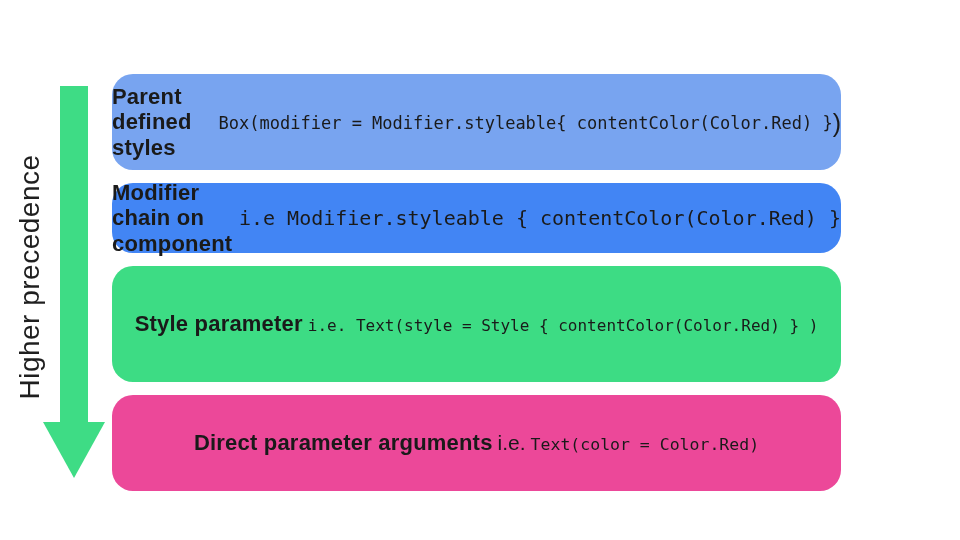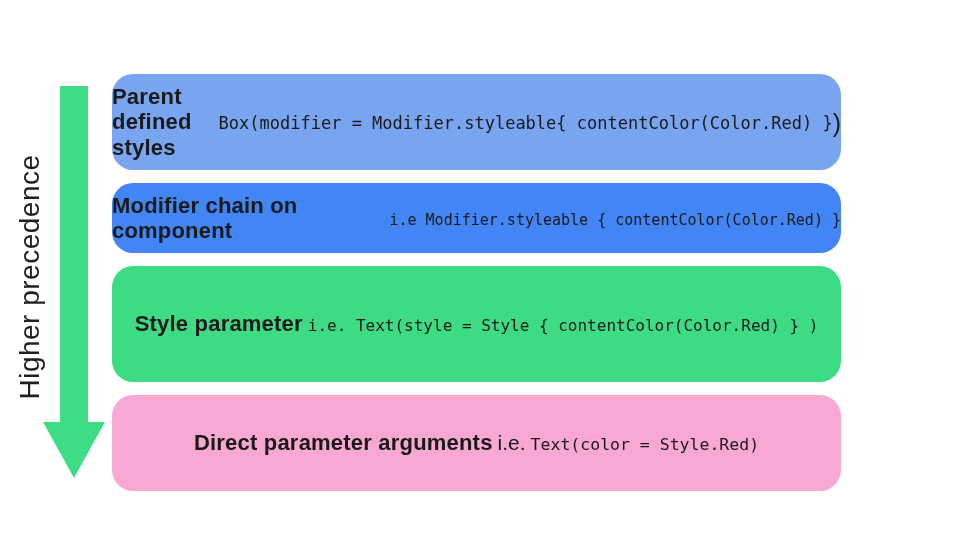--- a/index.html
+++ b/index.html
@@ -78,21 +78,21 @@
     font-weight: 700;
     line-height: 1.15;
     letter-spacing: 0.2px;
   }
   .box-code {
     font-family: "DejaVu Sans Mono", monospace;
     line-height: 1.2;
     white-space: nowrap;
   }
   .box:nth-child(1) .box-code { font-size: 17px; }
-  .box:nth-child(2) .box-code { font-size: 15px; }
+  .box:nth-child(2) .box-code { font-size: 20px; }
   .box:nth-child(3) .box-code { font-size: 16px; text-align: right; }
   .box:nth-child(4) .box-code { font-size: 16.5px; }
 
   .code-prefix {
     font-family: "Liberation Sans", sans-serif;
     font-size: 21px;
   }
   .code-prefix:not(:empty) { margin-right: 5px; }
   .code-suffix {
     font-family: "Liberation Sans", sans-serif;
@@ -122,19 +122,19 @@
     <div class="box" style="background-color: rgb(66, 133, 244);">
       <div class="box-title">Modifier chain on component</div>
       <div class="box-code"><span class="code-prefix"></span><span class="code-main">i.e Modifier.styleable { contentColor(Color.Red) }</span><span class="code-suffix"></span></div>
     </div>
 
     <div class="box" style="background-color: rgb(61, 220, 132);">
       <div class="box-title">Style parameter</div>
       <div class="box-code"><span class="code-prefix"></span><span class="code-main">i.e. Text(style = Style { contentColor(Color.Red) } )</span><span class="code-suffix"></span></div>
     </div>
 
-    <div class="box" style="background-color: #f9a8d4;">
+    <div class="box" style="background-color: #ec4899;">
       <div class="box-title">Direct parameter arguments</div>
-      <div class="box-code"><span class="code-prefix">i.e.</span><span class="code-main">Text(color = Style.Red)</span><span class="code-suffix"></span></div>
+      <div class="box-code"><span class="code-prefix">i.e.</span><span class="code-main">Text(color = Color.Red)</span><span class="code-suffix"></span></div>
     </div>
 
   </div>
 </div>
 
 </body></html>

